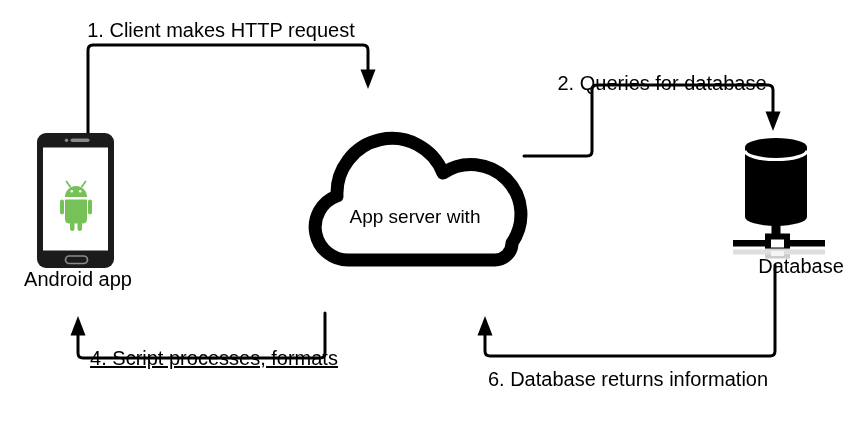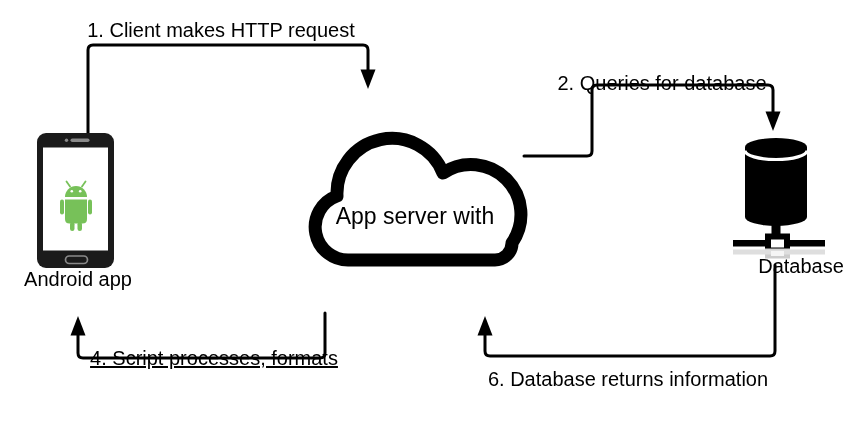--- a/index.html
+++ b/index.html
@@ -5,21 +5,21 @@
   html,body{margin:0;padding:0;background:#fff;}
   #stage{
     position:relative;width:850px;height:432px;background:#ffffff;overflow:hidden;
     font-family:"Liberation Sans",sans-serif;
   }
   #diagram-svg{position:absolute;left:0;top:0;}
   .label{
     position:absolute;color:#000;font-size:20px;line-height:22px;
     white-space:nowrap;transform:translateX(-50%);text-align:center;
   }
-  .label.cloud{font-size:23px;line-height:23px;}
+  .label.cloud{font-size:19px;line-height:23px;}
 </style>
 </head>
 <body>
 
 <div id="stage">
 
   <svg id="diagram-svg" width="850" height="432" viewBox="0 0 850 432">
 
     <g fill="none" stroke-width="3" stroke-linecap="round" stroke="#000000">
       <path d="M88,133 L88,50 Q88,45 93,45 L363,45 Q368,45 368,50 L368,70"></path>

